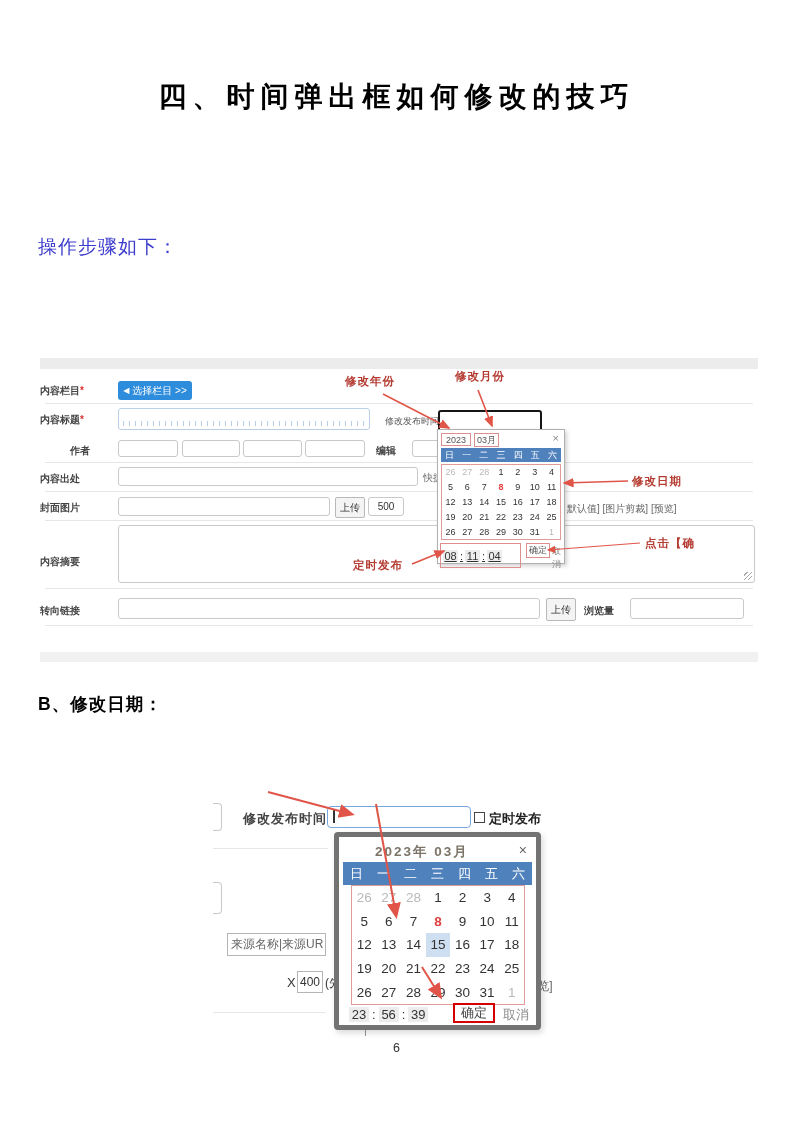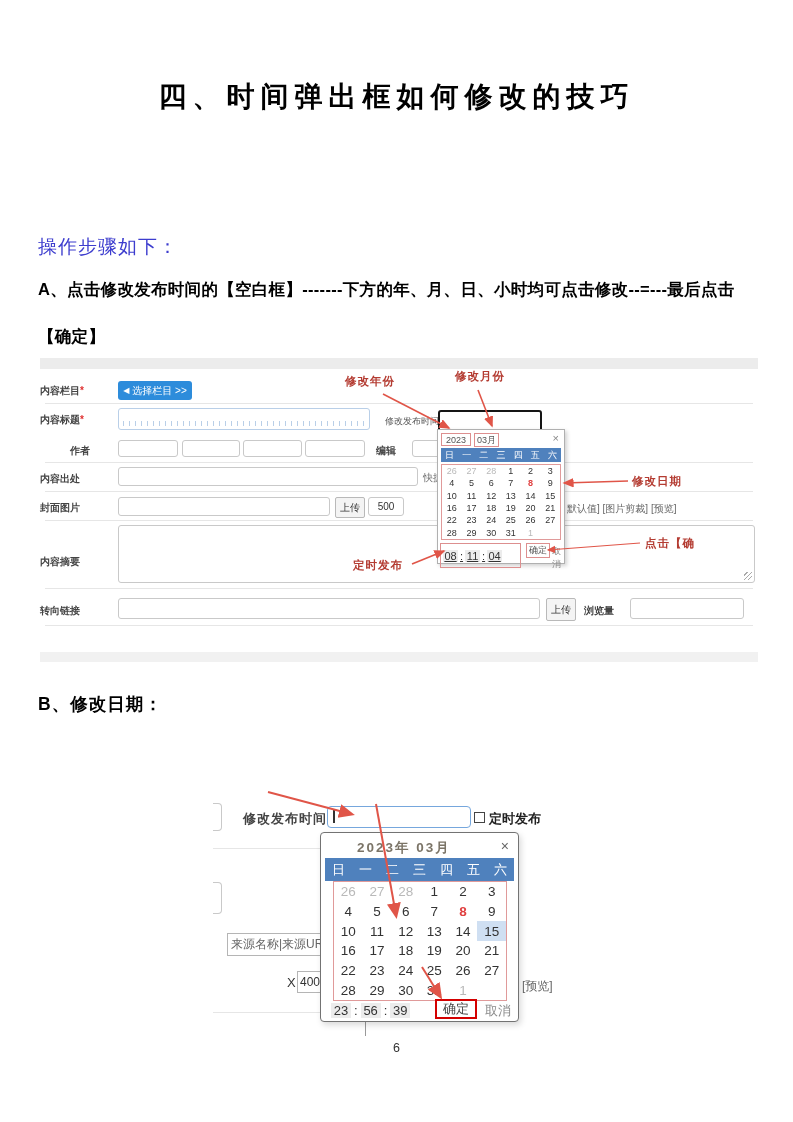--- a/index.html
+++ b/index.html
@@ -37,46 +37,45 @@
   .note{color:#b43c32;font-size:11.5px;font-weight:bold;letter-spacing:1px;white-space:nowrap;}
   .resize-handle{position:absolute;right:2px;bottom:2px;width:8px;height:8px;
      background:repeating-linear-gradient(135deg,transparent 0,transparent 2px,#aaa 2px,#aaa 3px);}
   
   .cal1{left:397px;top:73px;width:126px;height:133px;background:#fff;border:1px solid #b0b0b0;
         box-shadow:2px 2px 4px rgba(0,0,0,.18);z-index:5;}
   .redbox{border:1px solid #dd8f8f;box-sizing:border-box;}
   .cal1 .hdr-box{font-size:9px;color:#555;text-align:center;line-height:12px;background:#fff;}
   .wdbar{background:#4f81bd;display:grid;grid-template-columns:repeat(7,1fr);align-items:center;}
   .wdbar span{color:#fff;text-align:center;}
-  .cal-grid{display:grid;grid-template-columns:repeat(6,1fr);}
+  .cal-grid{display:grid;grid-template-columns:repeat(7,1fr);}
   .cal-grid span{display:flex;align-items:center;justify-content:center;color:#333;}
   .cal-grid span.muted{color:#b9b9b9;}
   .cal-grid span.red{color:#e04040;font-weight:bold;}
   .cal-grid span.selected{background:#cfdff2;}
   .timebox{display:flex;align-items:center;gap:2px;padding-left:2px;}
   .seg{background:#ececec;text-align:center;}
   .okbtn{color:#555;display:flex;align-items:center;justify-content:center;background:#fff;}
   .cancel{color:#8a8a8a;}
   .close-x{color:#888;font-size:11px;}
   
   .shot2{left:213px;top:788px;width:349px;height:252px;background:#fff;}
   .frag{border:1px solid #c9c9c9;border-left:none;border-radius:0 4px 4px 0;background:#fff;}
-  .cal2{left:107px;top:44px;width:197px;height:188px;background:#fff;border:1px solid #737373;
+  .cal2{left:121px;top:44px;width:197px;height:188px;background:#fff;border:5px solid #737373;
         border-radius:4px;box-shadow:2px 3px 6px rgba(0,0,0,.15);z-index:5;}
   .cal2-grid span{font-size:13.5px;}
   .arrow-svg{pointer-events:none;z-index:9;}
 </style>
 </head>
 <body>
 
 <div class="page">
 
   <div class="abs doc-title">四、时间弹出框如何修改的技巧</div>
   <div class="abs steps-heading">操作步骤如下：</div>
-  <div class="abs step-a">A、点击修改发布时间的【空白框】-------下方的年、月、日、小时均可点击修改--=---最后点击【确定】</div>
   <div class="abs step-b-heading">B、修改日期：</div>
   <div class="abs page-number">6</div>
 
   <div class="abs shot1">
     <div class="abs strip" style="left:0;top:2px;width:718px;height:11px;"></div>
 
     <div class="abs flabel" style="left:0;top:28px;width:68px;"><span>内容栏目</span><span class="star">*</span></div>
     <div class="abs btn-blue" style="left:78px;top:25px;width:74px;height:19px;">
       <span style="font-size:8px;">◀</span>
       <span>选择栏目 &gt;&gt;</span>

